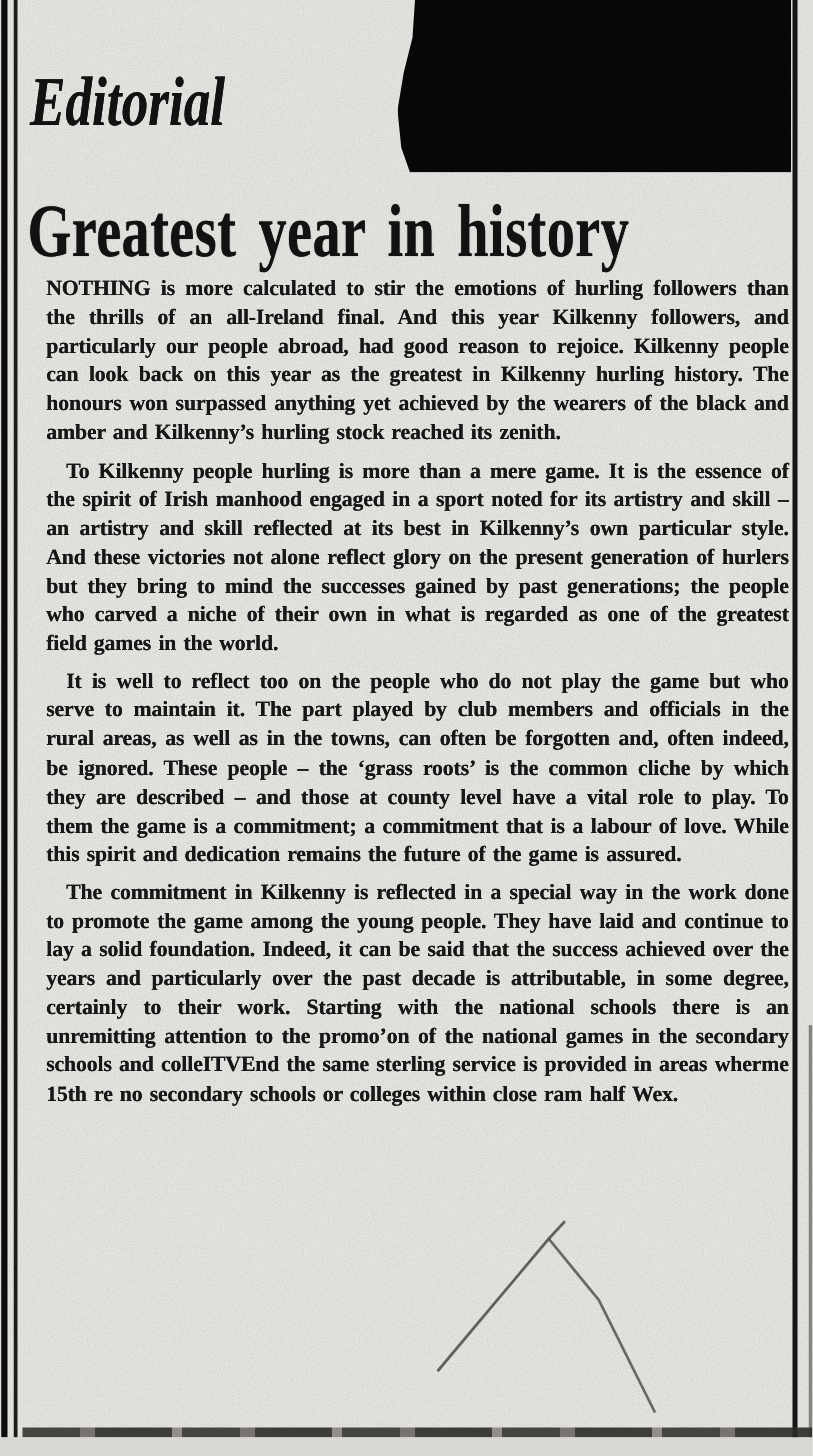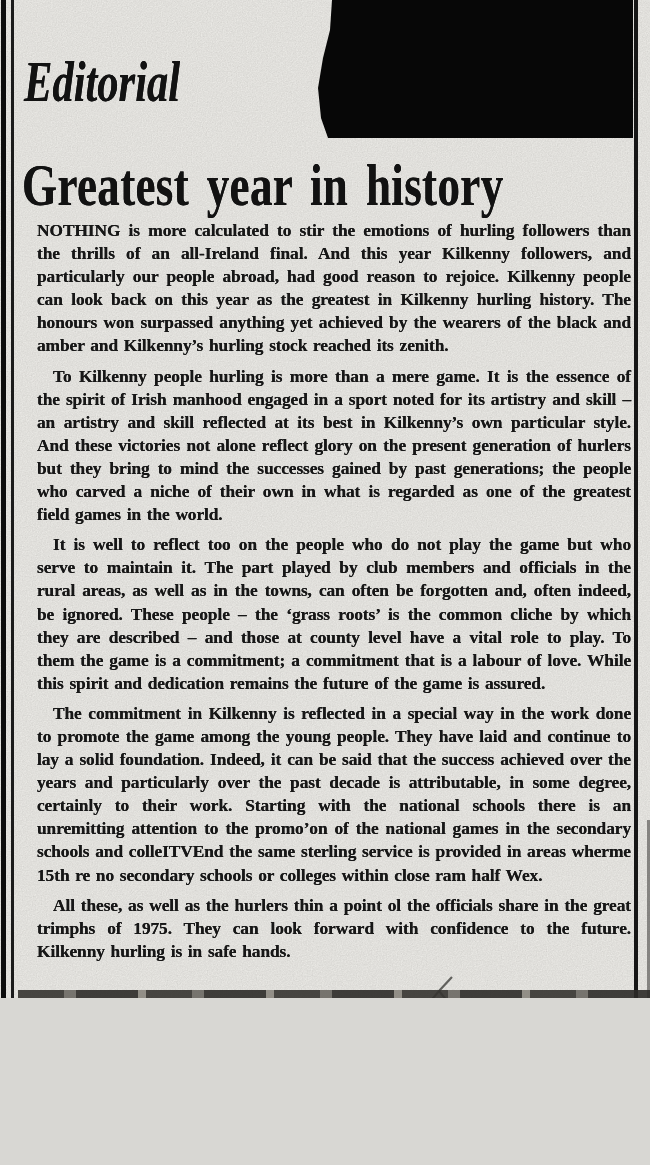--- a/index.html
+++ b/index.html
@@ -1,18 +1,18 @@
 <!DOCTYPE html>
 <html><head>
 <meta charset="utf-8">
 <style>
   html,body{margin:0;padding:0;background:#d8d7d3;}
   .page{
     position:relative;
-    width:650px;height:998px;
+    width:650px;height:1150px;
     background:#eae9e5;
     overflow:hidden;
     font-family:"Liberation Serif", serif;
   }
   
   .rule-left-outer{position:absolute;left:1px;top:0;width:5px;height:100%;background:#0d0d0d;}
   .rule-left-inner{position:absolute;left:11px;top:0;width:3px;height:100%;background:#1b1b1b;}
   .rule-right{position:absolute;left:634px;top:0;width:4px;height:100%;background:#161616;}
   .edge-smudge{position:absolute;left:647px;top:820px;width:3px;height:345px;background:#3a3936;opacity:.55;}
 
@@ -80,21 +80,20 @@
   <div class="photo"></div>
 
   <h2 class="section-label">Editorial</h2>
   <h1 class="headline">Greatest year in history</h1>
 
   <div class="body-copy">
     <p>NOTHING is more calculated to stir the emotions of hurling followers than the thrills of an all-Ireland final. And this year Kilkenny followers, and particularly our people abroad, had good reason to rejoice. Kilkenny people can look back on this year as the greatest in Kilkenny hurling history. The honours won surpassed anything yet achieved by the wearers of the black and amber and Kilkenny’s hurling stock reached its zenith.</p>
     <p class="indent">To Kilkenny people hurling is more than a mere game. It is the essence of the spirit of Irish manhood engaged in a sport noted for its artistry and skill – an artistry and skill reflected at its best in Kilkenny’s own particular style. And these victories not alone reflect glory on the present generation of hurlers but they bring to mind the successes gained by past generations; the people who carved a niche of their own in what is regarded as one of the greatest field games in the world.</p>
     <p class="indent">It is well to reflect too on the people who do not play the game but who serve to maintain it. The part played by club members and officials in the rural areas, as well as in the towns, can often be forgotten and, often indeed, be ignored. These people – the ‘grass roots’ is the common cliche by which they are described – and those at county level have a vital role to play. To them the game is a commitment; a commitment that is a labour of love. While this spirit and dedication remains the future of the game is assured.</p>
     <p class="indent">The commitment in Kilkenny is reflected in a special way in the work done to promote the game among the young people. They have laid and continue to lay a solid foundation. Indeed, it can be said that the success achieved over the years and particularly over the past decade is attributable, in some degree, certainly to their work. Starting with the national schools there is an unremitting attention to the promo’on of the national games in the secondary schools and colleITVEnd the same sterling service is provided in areas wherme 15th re no secondary schools or colleges within close ram half Wex.</p>
-    <p class="indent">All these, as well as the hurlers thin a point ol the officials share in the great trimphs of 1975. They can look forward with confidence to the future. Kilkenny hurling is in safe hands.</p>
   </div>
 
   <svg class="scratch" width="650" height="1165" aria-hidden="true">
     <polyline points="452,977 439,991 350,1097" fill="none" stroke="#4a4a47" stroke-width="2.2" opacity="0.85"></polyline>
     <polyline points="439,991 479,1040 524,1130" fill="none" stroke="#4a4a47" stroke-width="2.2" opacity="0.8"></polyline>
   </svg>
 
   <div class="bottom-rule"></div>
 </div>
 

